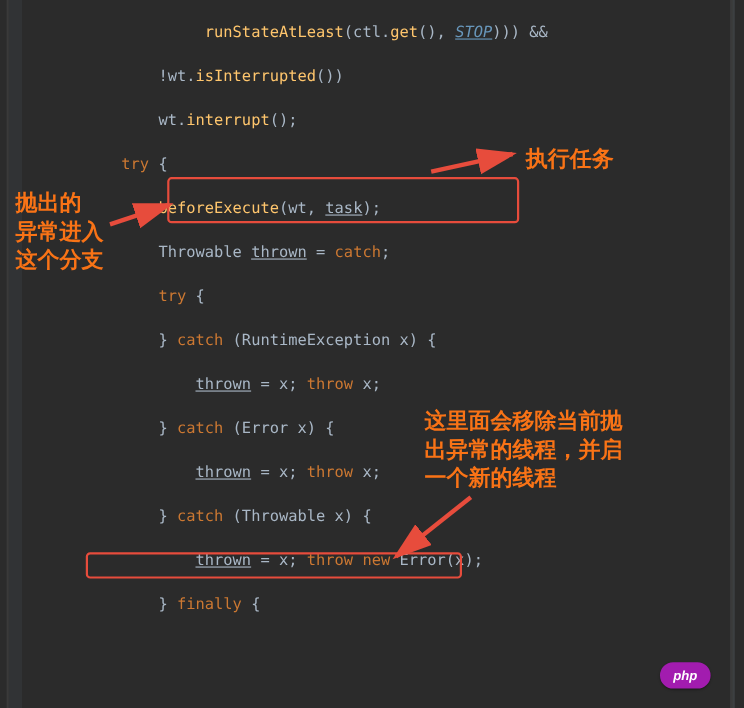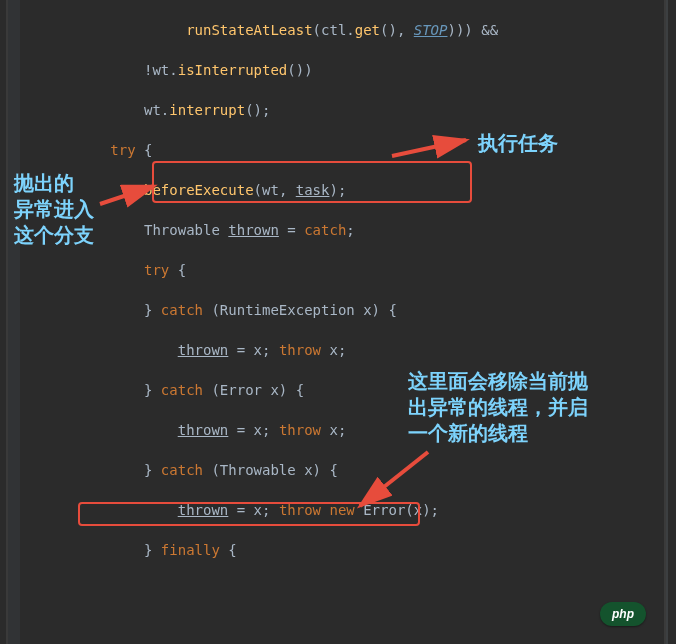--- a/index.html
+++ b/index.html
@@ -32,38 +32,38 @@
   .italic { }
   .ul { text-decoration:underline; }
   .hl-box {
     border:2px solid #e74c3c;
     border-radius:4px;
     position:absolute;
     pointer-events:none;
   }
   .anno {
     position:absolute;
-    color:#7dd3fc;
-    font-family:Liberation Mono, monospace;
+    color:#f97316;
+    font-family:Liberation Sans, sans-serif;
     font-size:20px;
     font-weight:600;
     line-height:26px;
     pointer-events:none;
     white-space:pre-line;
   }
   .arrow {
     position:absolute;
     pointer-events:none;
   }
   .php-badge {
     position:absolute;
     right:30px; bottom:18px;
     width:46px; height:24px;
     border-radius:12px;
-    background:#14532d;
+    background:#a21caf;
     color:#fff;
     font-family:sans-serif;
     font-style:italic;
     font-weight:bold;
     font-size:12px;
     display:flex; align-items:center; justify-content:center;
     box-shadow:0 1px 2px rgba(0,0,0,.4);
   }
   .scrollbar {
     position:absolute;
@@ -105,21 +105,21 @@
 
 </div>
 
 <div class="hl-box" style="left:152px;top:161px;width:320px;height:42px;"></div>
 <div class="hl-box" style="left:78px;top:502px;width:342px;height:24px;"></div>
 
 <div class="anno" style="left:478px;top:132px;">执行任务</div>
 <div class="anno" style="left:14px;top:172px;">抛出的
 异常进入
 这个分支</div>
-<div class="anno" style="left:408px;top:370px;">这里面会移除当前抛
+<div class="anno" style="left:386px;top:370px;">这里面会移除当前抛
 出异常的线程，并启
 一个新的线程</div>
 
 <svg class="arrow" style="left:388px;top:130px;" width="90" height="34">
   <defs>
       <marker id="ah1" markerWidth="10" markerHeight="10" refX="8" refY="3" orient="auto">
         <path d="M0,0 L0,6 L9,3 z" fill="#e74c3c"></path>
       </marker>
     </defs>
   <line x1="4" y1="26" x2="78" y2="10" stroke="#e74c3c" stroke-width="4" marker-end="url(#ah1)"></line>

